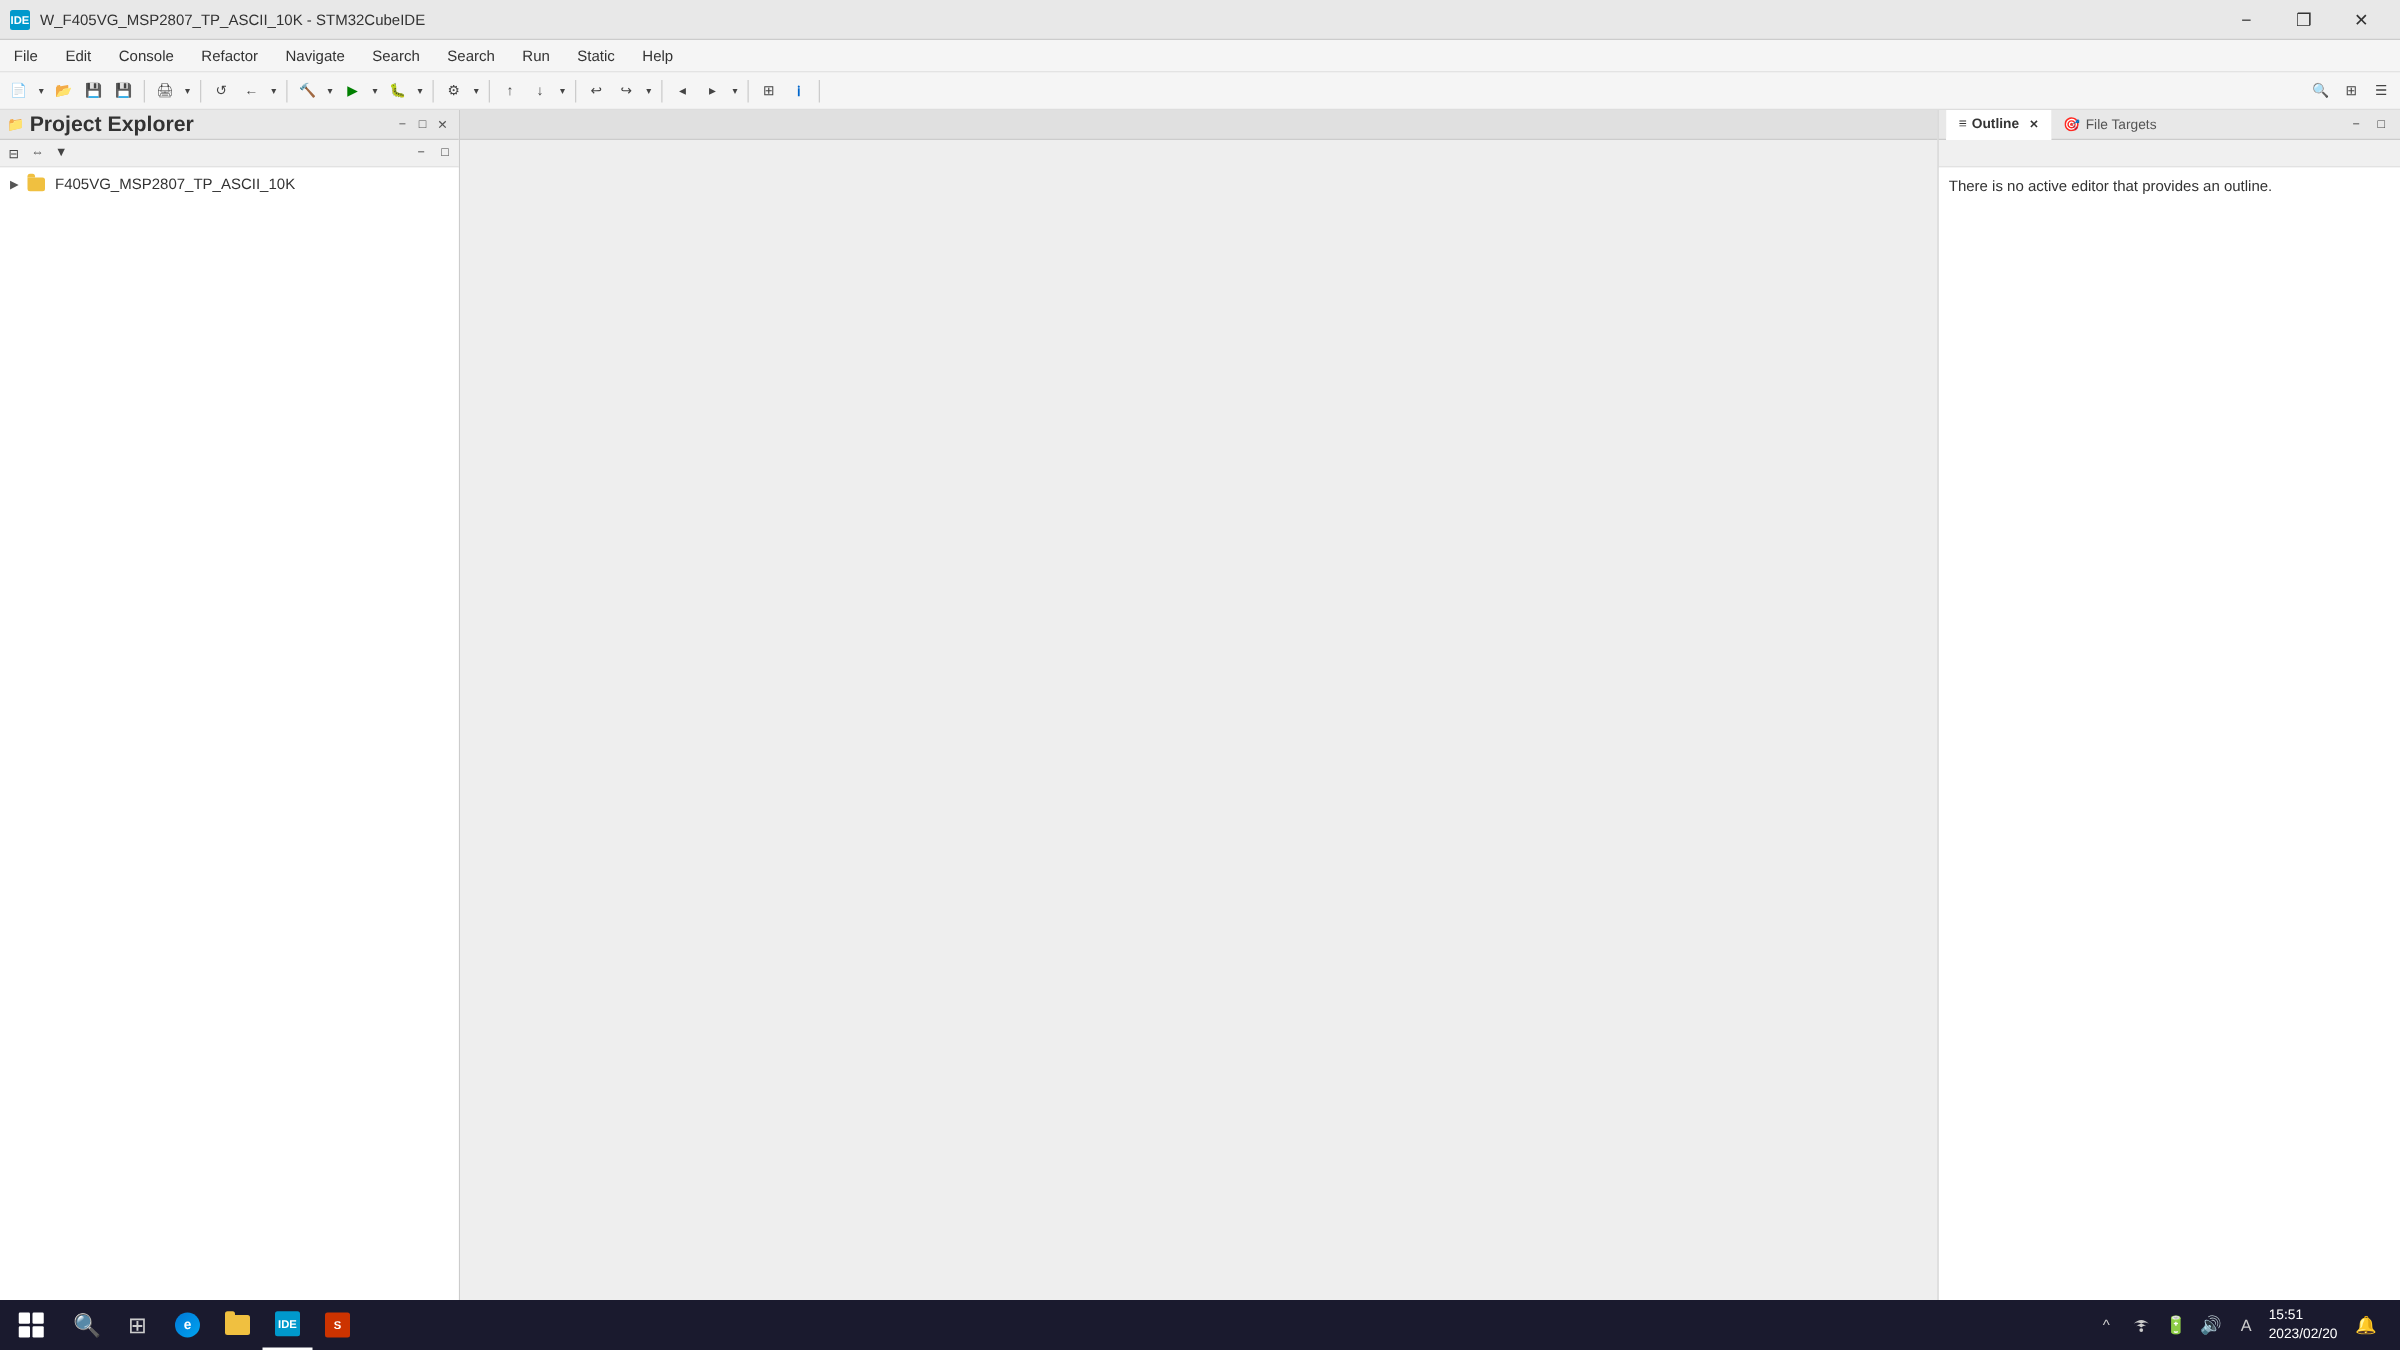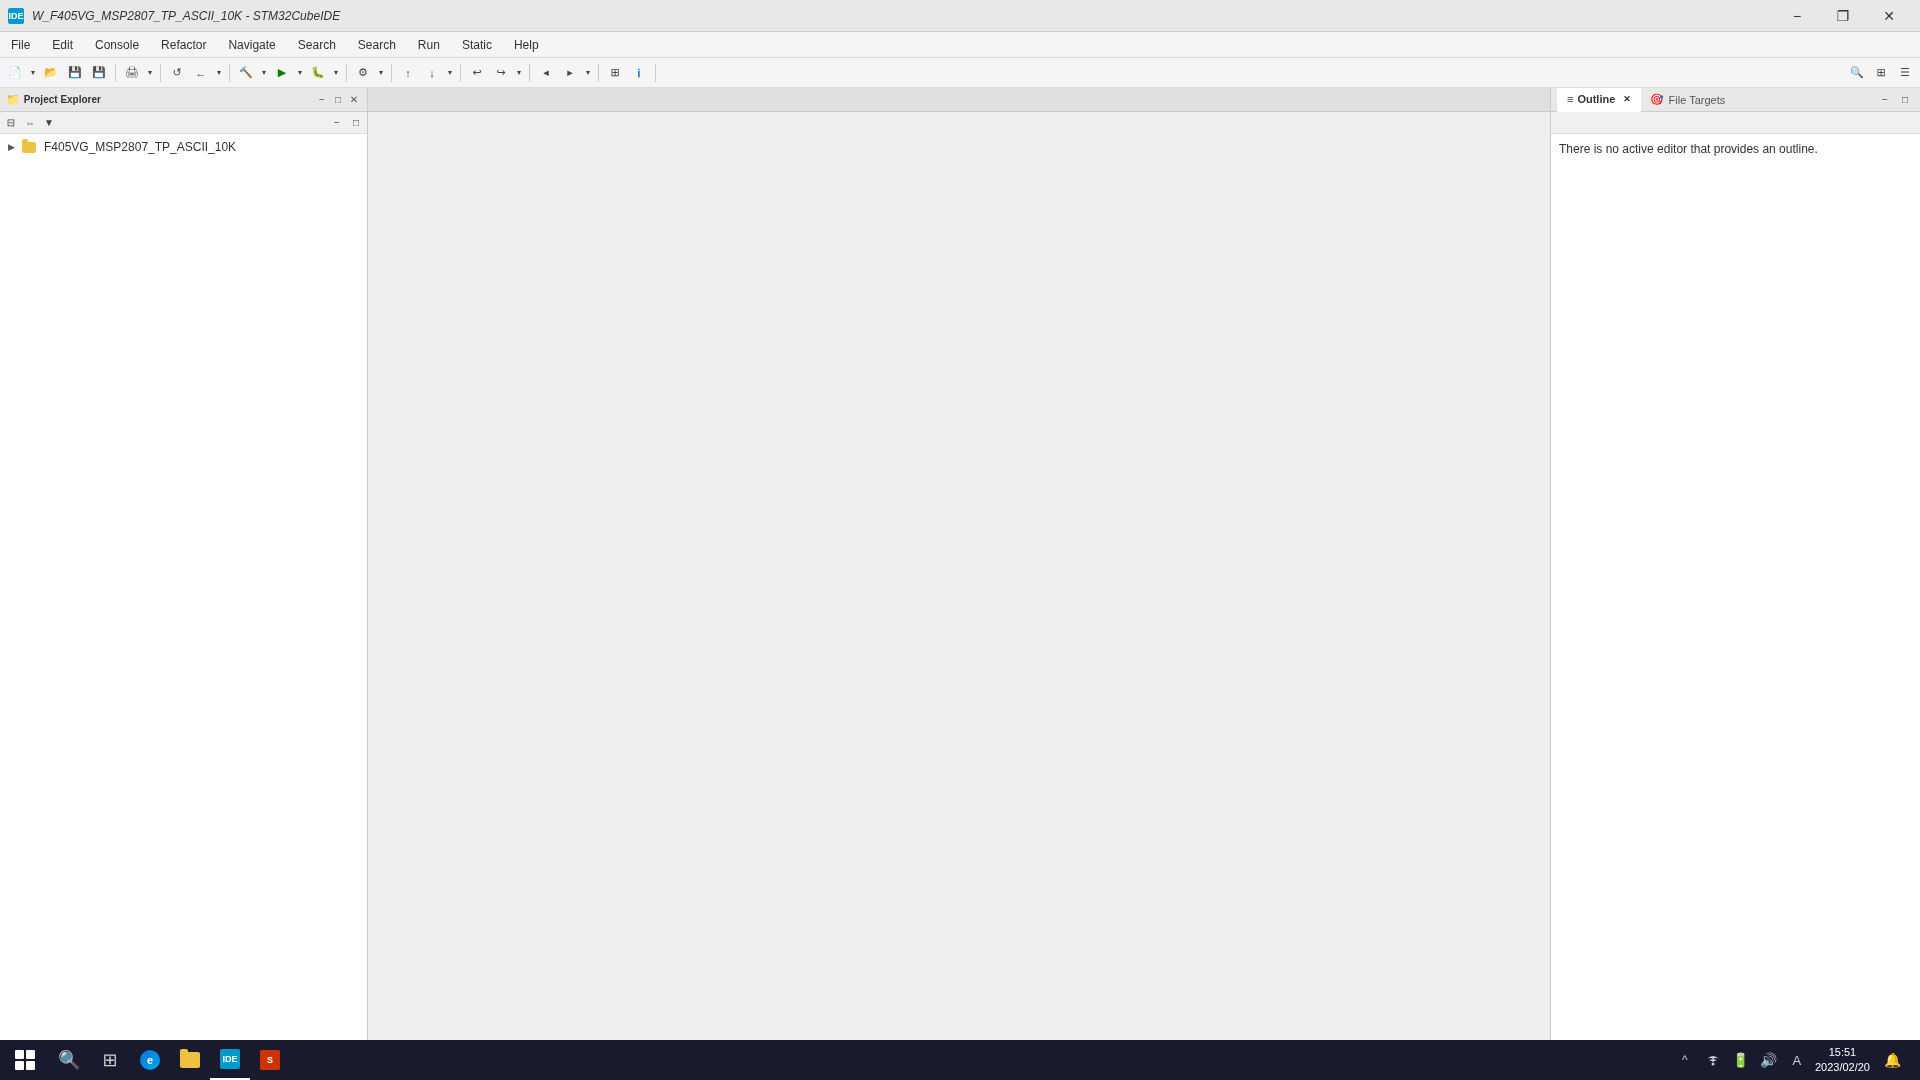--- a/index.html
+++ b/index.html
@@ -20,21 +20,21 @@
       align-items: center;
       gap: 8px;
     }
     .title-bar-icon {
       width: 16px; height: 16px;
       background: #0099cc;
       border-radius: 2px;
       display: flex; align-items: center; justify-content: center;
       color: white; font-size: 9px; font-weight: bold;
     }
-    .title-text { font-size: 12px; color: #333; font-style: italic; }
+    .title-text { font-size: 12px; color: #333; }
     .title-bar-controls {
       display: flex;
       gap: 0;
     }
     .title-btn {
       width: 46px; height: 32px;
       background: transparent;
       border: none;
       cursor: pointer;
       display: flex; align-items: center; justify-content: center;
@@ -115,21 +115,21 @@
       display: flex;
       align-items: center;
       justify-content: space-between;
       padding: 0 6px;
       border-bottom: 1px solid #ccc;
     }
     .panel-title-area {
       display: flex; align-items: center; gap: 4px;
     }
     .panel-title {
-      font-size: 10px; color: #333; font-weight: bold;
+      font-size: 17px; color: #333; font-weight: bold;
     }
     .panel-close-btn {
       width: 14px; height: 14px;
       cursor: pointer;
       display: flex; align-items: center; justify-content: center;
       font-size: 10px; color: #555;
       border: none; background: transparent;
     }
     .panel-toolbar {
       height: 22px;
@@ -353,21 +353,21 @@
     .taskbar-right {
       display: flex; align-items: center; gap: 8px; padding-right: 12px;
     }
     .sys-tray-icon {
       width: 20px; height: 20px;
       display: flex; align-items: center; justify-content: center;
       font-size: 12px; color: #ccc;
       cursor: pointer;
     }
     .clock {
-      text-align: center;
+      text-align: left;
       color: white;
       font-size: 11px;
       line-height: 1.4;
     }
     .notification-btn {
       width: 30px; height: 40px;
       display: flex; align-items: center; justify-content: center;
       cursor: pointer;
       color: #ccc;
     }

